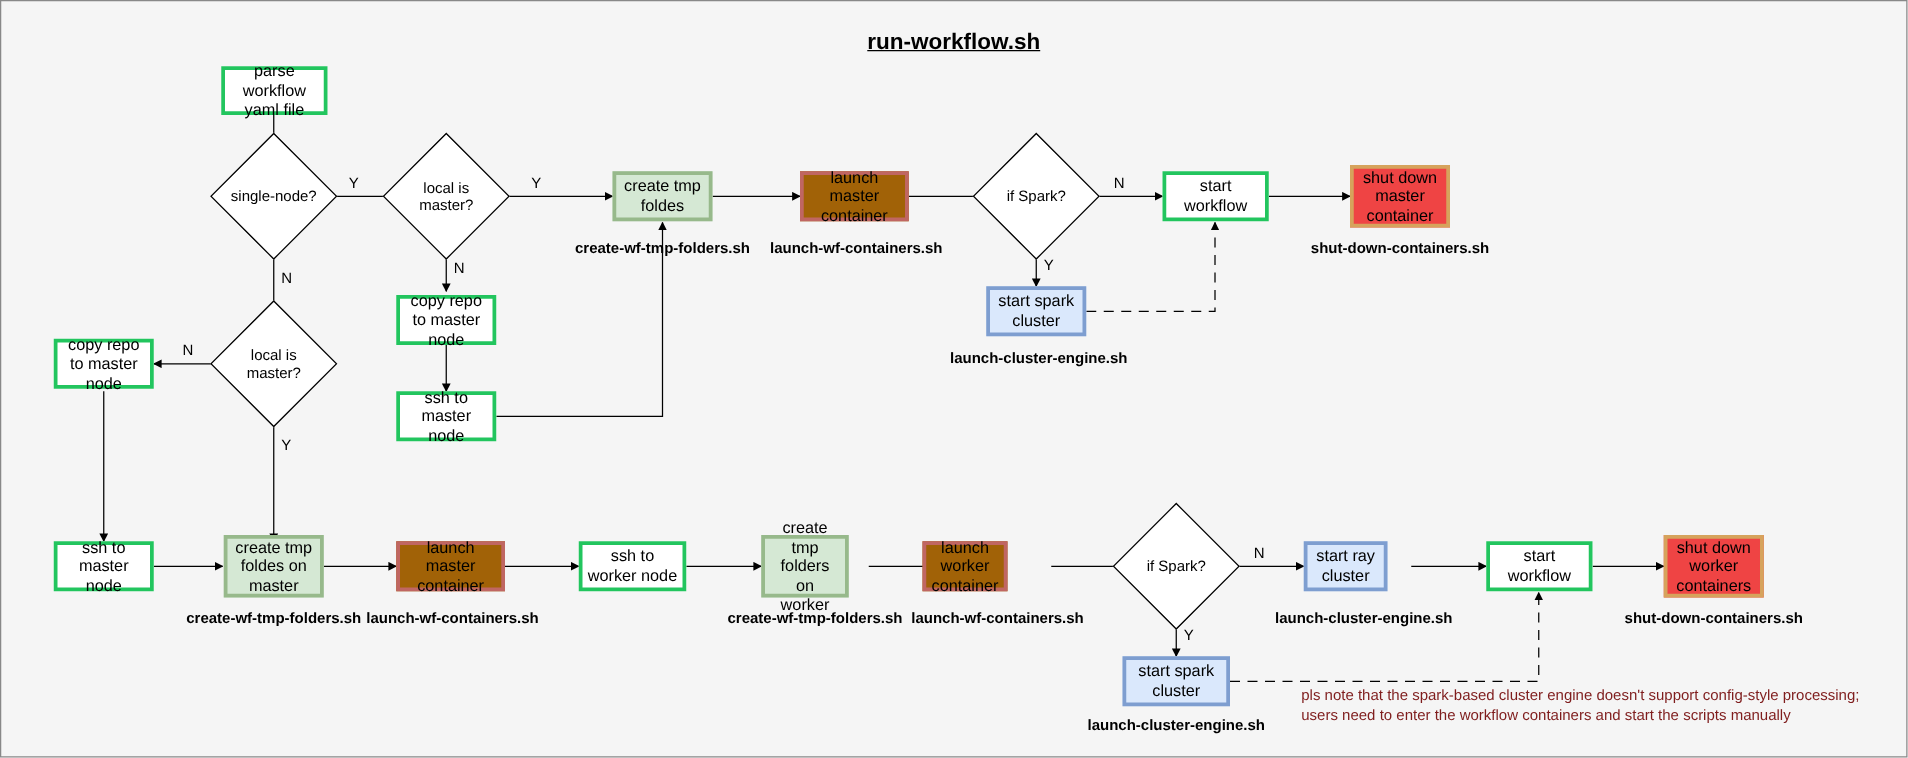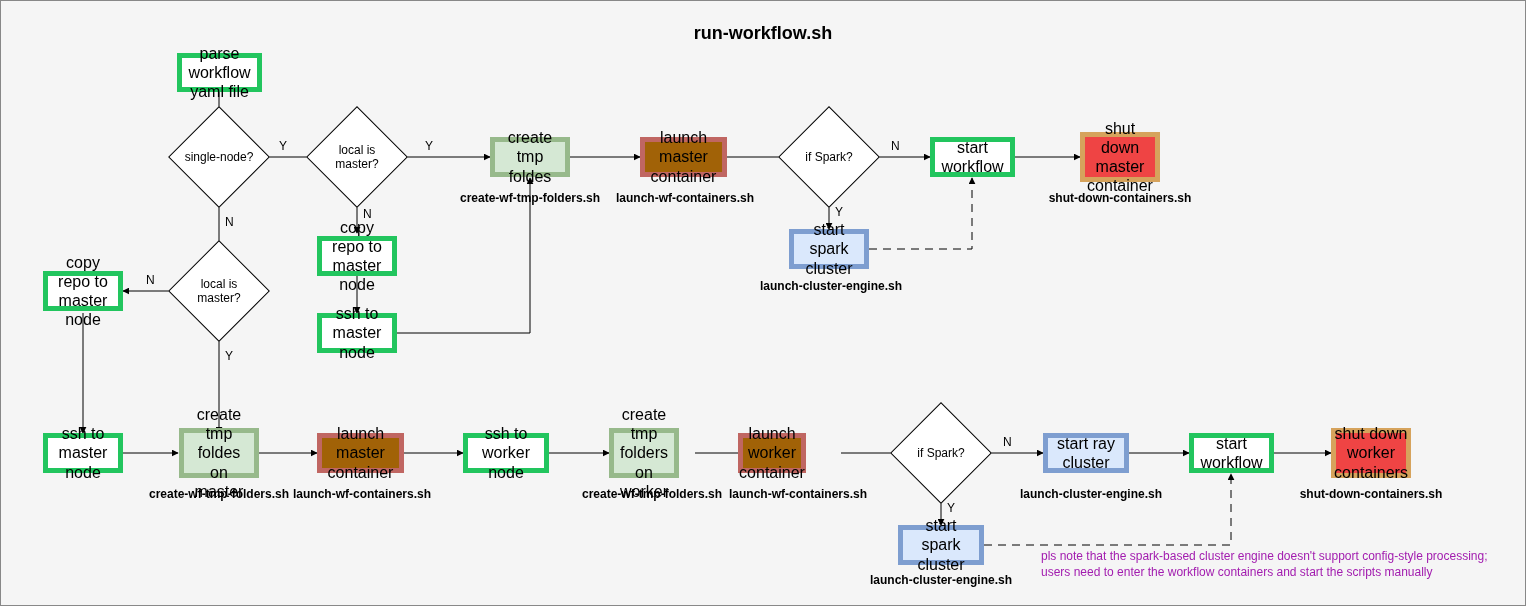--- a/index.html
+++ b/index.html
@@ -1,34 +1,34 @@
 <!DOCTYPE html>
 <html><head>
 <meta charset="utf-8">
 <style>
   html, body { margin:0; padding:0; }
   body { background:#ffffff; font-family: Arial, Helvetica, sans-serif; }
   #stage { position:relative; width:1526px; height:606px; background:#f5f5f5; border:1px solid #888; box-sizing:border-box; overflow:hidden; }
-  .title { position:absolute; font-weight:700; font-size:18px; width:100%; text-align:center; }
-  .node { position:absolute; background:#fff; border:5px solid #22c55e; box-sizing:border-box;
+  .title { position:absolute; font-weight:700; font-size:18px; width:100%; text-align:center;text-decoration:underline; }
+  .node { position:absolute; background:#fff; border:3px solid #22c55e; box-sizing:border-box;
           display:flex; align-items:center; justify-content:center; text-align:center;
-          font-size:16px; line-height:1.2; padding:4px; }
+          font-size:13px; line-height:1.2; padding:4px; }
   .node.green  { background:#d5e8d4; border-color:#97b98b; }
   .node.red    { background:#a16207; border-color:#c06662; }
   .node.blue   { background:#dae8fc; border-color:#7e9ed0; }
   .node.yellow { background:#ef4444; border-color:#d6a35c; }
   .diamond-wrap { position:absolute; }
   .diamond { width:100%; height:100%; background:#fff; border:1px solid #000; transform:rotate(45deg);
              box-sizing:border-box; }
   .dlabel { position:absolute; top:0; left:0; width:100%; height:100%;
             display:flex; align-items:center; justify-content:center; text-align:center;
             font-size:12px; line-height:1.2; }
   .cap { position:absolute; font-weight:700; font-size:12px; text-align:center; }
   .edge-label { position:absolute; font-size:12px; }
-  .note { position:absolute; color:#a21caf; font-size:12px; line-height:1.3; }
+  .note { position:absolute; color:#7f1d1d; font-size:12px; line-height:1.3; }
   svg.edges { position:absolute; top:0; left:0; width:1526px; height:606px; pointer-events:none; }
 </style>
 </head>
 <body>
 
 <div id="stage">
 
   <div class="title" style="top:22px;">run-workflow.sh</div>
 
   <svg class="edges">
@@ -149,21 +149,21 @@
   <div class="cap" style="left:571px; top:486px; width:160px;">create-wf-tmp-folders.sh</div>
 
   <div class="node red" style="left:737px; top:432px; width:68px; height:40px;">launch worker container</div>
   <div class="cap" style="left:717px; top:486px; width:160px;">launch-wf-containers.sh</div>
 
   <div class="diamond-wrap" style="left:904px; top:416px; width:72px; height:72px;">
     <div class="diamond"></div>
     <div class="dlabel">if Spark?</div>
   </div>
 
-  <div class="node blue" style="left:1042px; top:432px; width:86px; height:40px;text-align:center;">start ray cluster</div>
+  <div class="node blue" style="left:1042px; top:432px; width:67px; height:40px;text-align:center;">start ray cluster</div>
   <div class="cap" style="left:1000px; top:486px; width:180px;">launch-cluster-engine.sh</div>
 
   <div class="node blue" style="left:897px; top:524px; width:86px; height:40px;">start spark cluster</div>
   <div class="cap" style="left:850px; top:572px; width:180px;">launch-cluster-engine.sh</div>
 
   <div class="node" style="left:1188px; top:432px; width:85px; height:40px;">start workflow</div>
 
   <div class="node yellow" style="left:1330px; top:427px; width:80px; height:50px;">shut down worker containers</div>
   <div class="cap" style="left:1290px; top:486px; width:160px;">shut-down-containers.sh</div>
 

